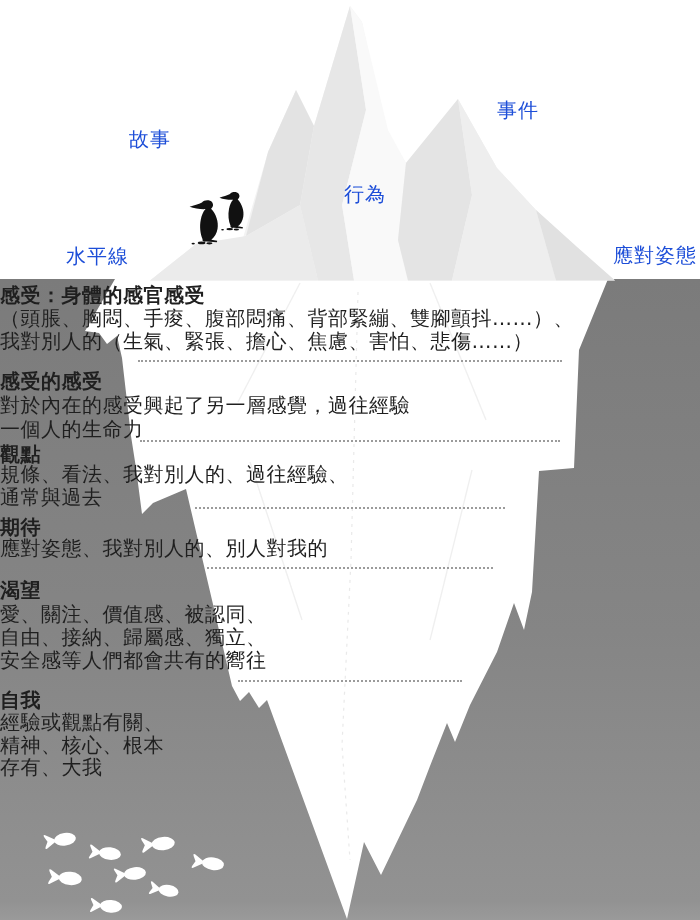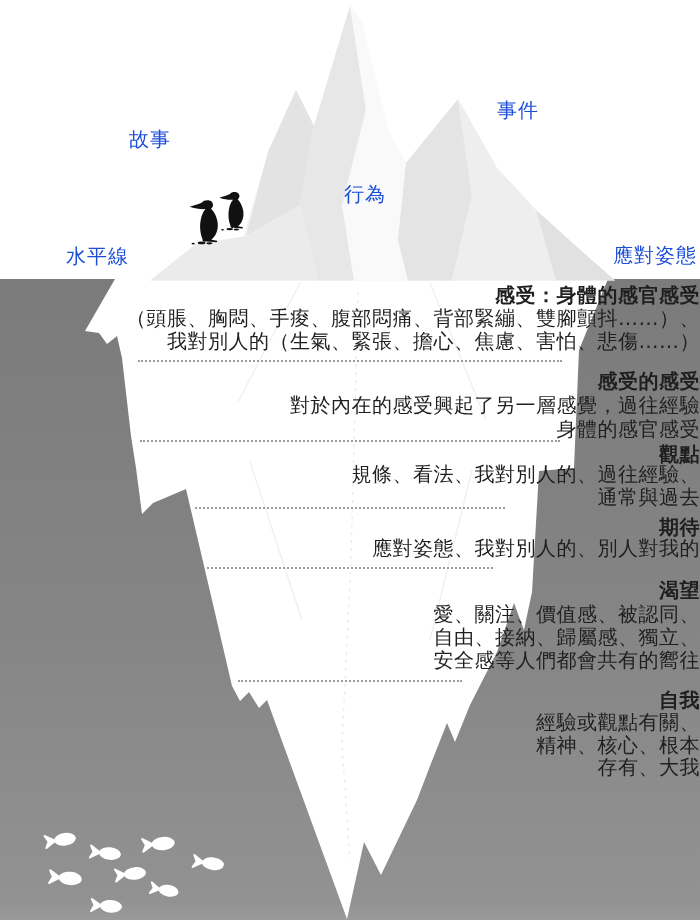--- a/index.html
+++ b/index.html
@@ -8,21 +8,21 @@
     background:#ffffff;
     font-family:"DejaVu Sans","Liberation Sans",sans-serif;
     color:#1f1f1f;
   }
   #scene{position:absolute;left:0;top:0;width:700px;height:920px;}
   .lbl{
     position:absolute;font-size:20px;font-weight:400;letter-spacing:1px;
     white-space:nowrap;z-index:3;color:#1d4ed8;text-align:center;
   }
   .tline{
-    position:absolute;left:0;right:0;text-align:right;font-size:20px;
+    position:absolute;left:0;right:15px;text-align:left;font-size:20px;
     line-height:21px;white-space:nowrap;z-index:3;color:#1f1f1f;letter-spacing:0.5px;
   }
   .ttitle{font-weight:700;}
   .divider{
     position:absolute;left:50%;transform:translateX(-50%);
     border-top:2px dotted #9b9b9b;height:0;z-index:3;
   }
 </style>
 </head>
 <body>
@@ -111,21 +111,21 @@
 <div class="lbl" style="left:66px;top:243px">水平線</div>
 <div class="lbl" style="left:613px;top:242px">應對姿態</div>
 
 <div class="tline ttitle" style="top:285px">感受：身體的感官感受</div>
 <div class="tline" style="top:308px">（頭脹、胸悶、手痠、腹部悶痛、背部緊繃、雙腳顫抖……）、</div>
 <div class="tline" style="top:331px">我對別人的（生氣、緊張、擔心、焦慮、害怕、悲傷……）</div>
 <div class="divider" style="top:360px;width:424px"></div>
 
 <div class="tline ttitle" style="top:371px">感受的感受</div>
 <div class="tline" style="top:395px">對於內在的感受興起了另一層感覺，過往經驗</div>
-<div class="tline" style="top:419px">身體的感官感受</div>
+<div class="tline" style="top:419px">一個人的生命力</div>
 <div class="divider" style="top:440px;width:420px"></div>
 
 <div class="tline ttitle" style="top:444px">觀點</div>
 <div class="tline" style="top:464px">規條、看法、我對別人的、過往經驗、</div>
 <div class="tline" style="top:487px">通常與過去</div>
 <div class="divider" style="top:507px;width:310px"></div>
 
 <div class="tline ttitle" style="top:517px">期待</div>
 <div class="tline" style="top:538px">應對姿態、我對別人的、別人對我的</div>
 <div class="divider" style="top:567px;width:286px"></div>

